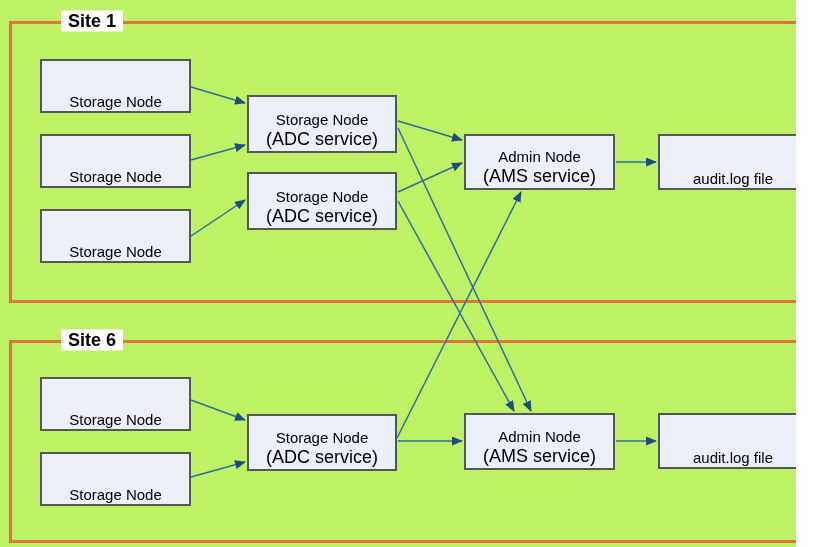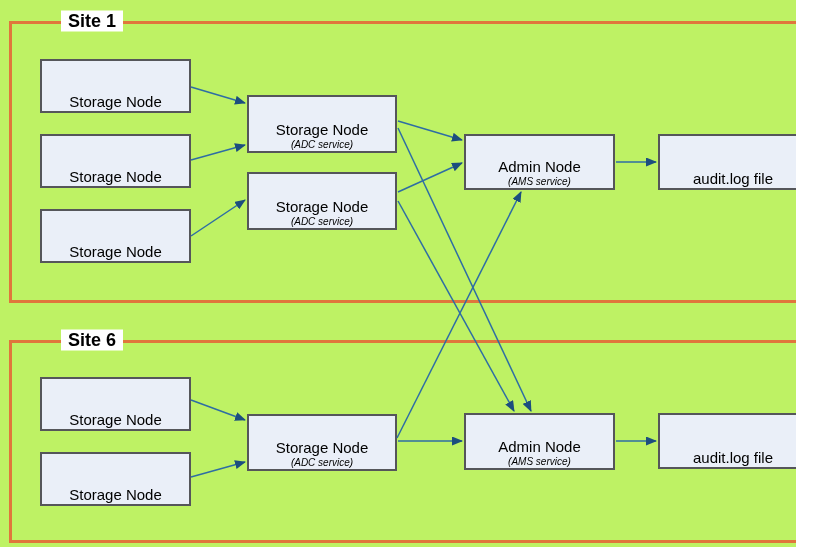--- a/index.html
+++ b/index.html
@@ -17,21 +17,21 @@
     position:absolute; top:-3px; left:49px; transform:translateY(-50%);
     background:#ffffff; padding:0 7px; font-size:18px; font-weight:bold;
     color:#000; white-space:nowrap; z-index:2;
   }
   .node {
     position:absolute; box-sizing:border-box; z-index:3;
     background:var(--node-fill,#EAEFF8); border:2px solid var(--node-border,#55565A);
     display:flex; flex-direction:column; align-items:center; justify-content:flex-end;
     font-size:15px; color:#000; line-height:1.22; text-align:center;
   }
-  .node .l2 { font-size:10px;font-style:italic; }
+  .node .l2 { font-size:18px; }
   svg.edges {
     position:absolute; left:0; top:0; width:838px; height:547px;
     z-index:5; pointer-events:none;
   }
   svg.edges line { stroke:var(--arrow,#2E6DA4); stroke-width:1.5; }
 </style>
 </head>
 <body>
 
 <div class="stage">

